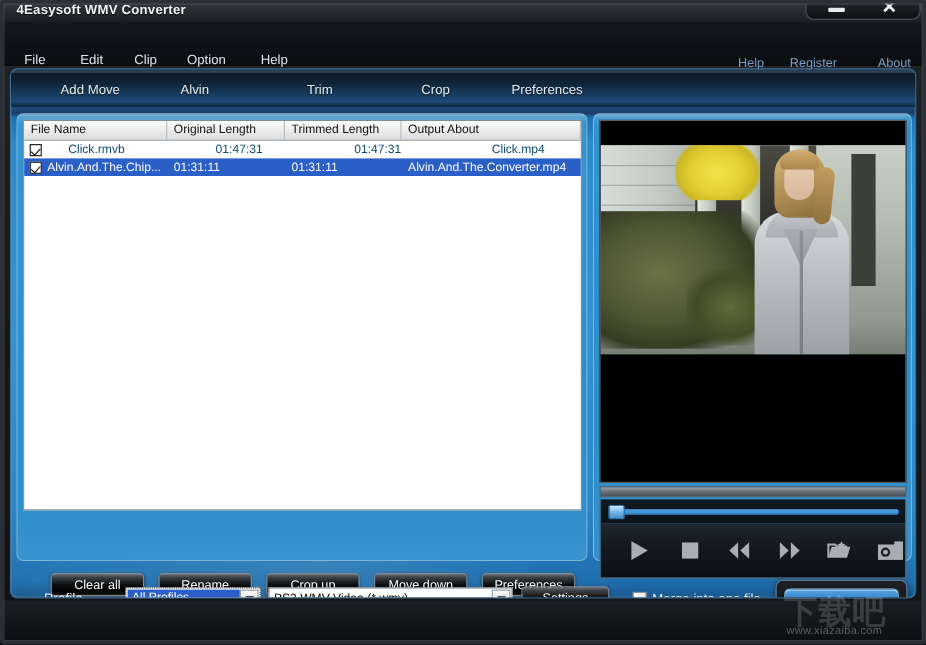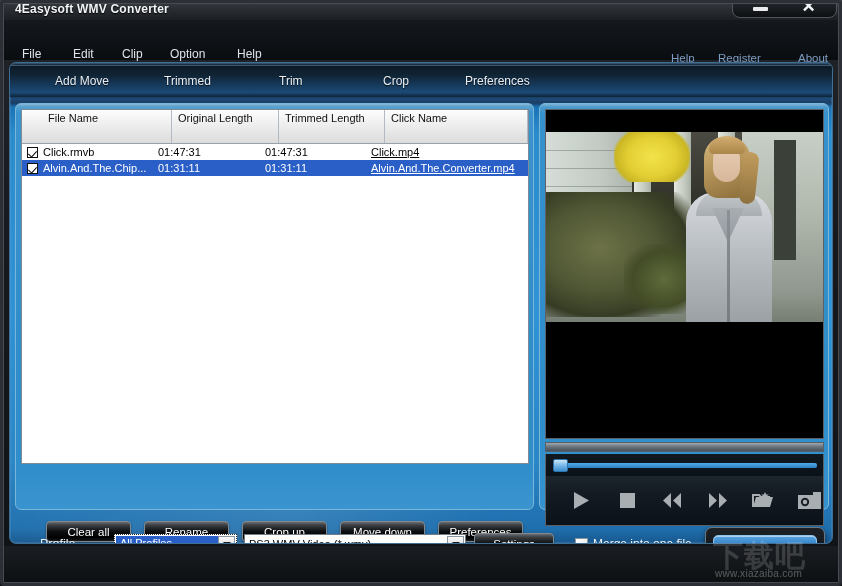--- a/index.html
+++ b/index.html
@@ -117,24 +117,23 @@
     position:absolute; left:5px; top:40px; width:519px; height:407px;
     background:linear-gradient(180deg,#8fb9d4 0%, #5ea5cf 2px, #3c93cd 8px, #2f8dc9 60%, #2f8dc9 88%, #3a94cf 100%);
     border-radius:6px;
     border:1px solid #79b6d8;
   }
   #listwrap{
     position:absolute; left:5px; top:5px; width:508px; height:355px;
     background:#ffffff; border:1px solid #7f8c96;
   }
   #lhead{
-    display:flex; height:34px;
+    display:flex; height:18px;
     background:linear-gradient(180deg,#fdfdfd 0%,#ececec 50%,#dcdcdc 100%);
     border-bottom:1px solid #9aa3ab;
-    padding-left:20px;
   }
   .hcell{
     font-size:11px; color:#101010; padding:2px 0 0 6px;
     border-right:1px solid #b3bac1;
     white-space:nowrap; overflow:hidden; cursor:pointer;
   }
   .hc0{ width:130px; } .hc1{ width:107px; } .hc2{ width:106px; } .hc3{ flex:1; }
   .lrow{ display:flex; height:16px; align-items:center; cursor:pointer; }
   .lrow.sel{ background:#2a5fc8; color:#fff; }
   .cbx{
@@ -142,22 +141,22 @@
     margin:0 5px 0 5px; position:relative; flex:0 0 auto; cursor:pointer;
   }
   .cbx::after{
     content:""; position:absolute; left:1.5px; top:1px;
     width:4px; height:7px; border:solid #111; border-width:0 1.8px 1.8px 0;
     transform:rotate(42deg);
   }
   .c0{ width:109px; font-size:11px; white-space:nowrap; overflow:hidden; }
   .c1{ width:107px; font-size:11px; padding-left:6px; white-space:nowrap; }
   .c2{ width:106px; font-size:11px; padding-left:6px; white-space:nowrap; }
-  .c3{ flex:1; font-size:11px; padding-left:6px; white-space:nowrap; overflow:hidden;text-decoration:underline; }
-  .lrow:not(.sel){ color:#000000; }
+  .c3{ flex:1; font-size:11px; padding-left:6px; white-space:nowrap; overflow:hidden; }
+  .lrow:not(.sel){ color:#0c4a6e;gap:19px; }
 
   
   .lbtn{
     position:absolute; top:417px; height:21px;
     background:linear-gradient(180deg,#6a6e72 0%,#3c4044 16%,#0c0e10 50%,#000 82%,#191b1d 100%);
     border:1px solid #83888d; border-radius:4px;
     color:#ffffff; font-size:11.5px;
     display:flex; align-items:center; justify-content:center;
     cursor:pointer; text-shadow:0 1px 1px #000;
     box-shadow:0 1px 2px rgba(0,0,0,.45);
@@ -350,37 +349,37 @@
 
     <div class="menu-right" style="left:671px">Help</div>
     <div class="menu-right" style="left:718px">Register</div>
     <div class="menu-right" style="left:798px">About</div>
   </div>
 
   <div id="bluebody">
 
     <div id="tabstrip">
       <div class="tab" style="left:45px">Add Move</div>
-      <div class="tab" style="left:154px">Trimmed</div>
+      <div class="tab" style="left:154px">Alvin</div>
       <div class="tab" style="left:269px">Trim</div>
       <div class="tab" style="left:373px">Crop</div>
       <div class="tab" style="left:455px">Preferences</div>
     </div>
 
     <div id="sheen2"></div>
     <div id="sheen"></div>
 
     <div id="leftpanel">
 
       <div id="listwrap">
         <div id="lhead">
           <div class="hcell hc0">File Name</div>
           <div class="hcell hc1">Original Length</div>
           <div class="hcell hc2">Trimmed Length</div>
-          <div class="hcell hc3">Click Name</div>
+          <div class="hcell hc3">Output About</div>
         </div>
 
         <div class="lrow">
           <div class="cbx"></div>
           <div class="c0">Click.rmvb</div>
           <div class="c1">01:47:31</div>
           <div class="c2">01:47:31</div>
           <div class="c3">Click.mp4</div>
         </div>
 

